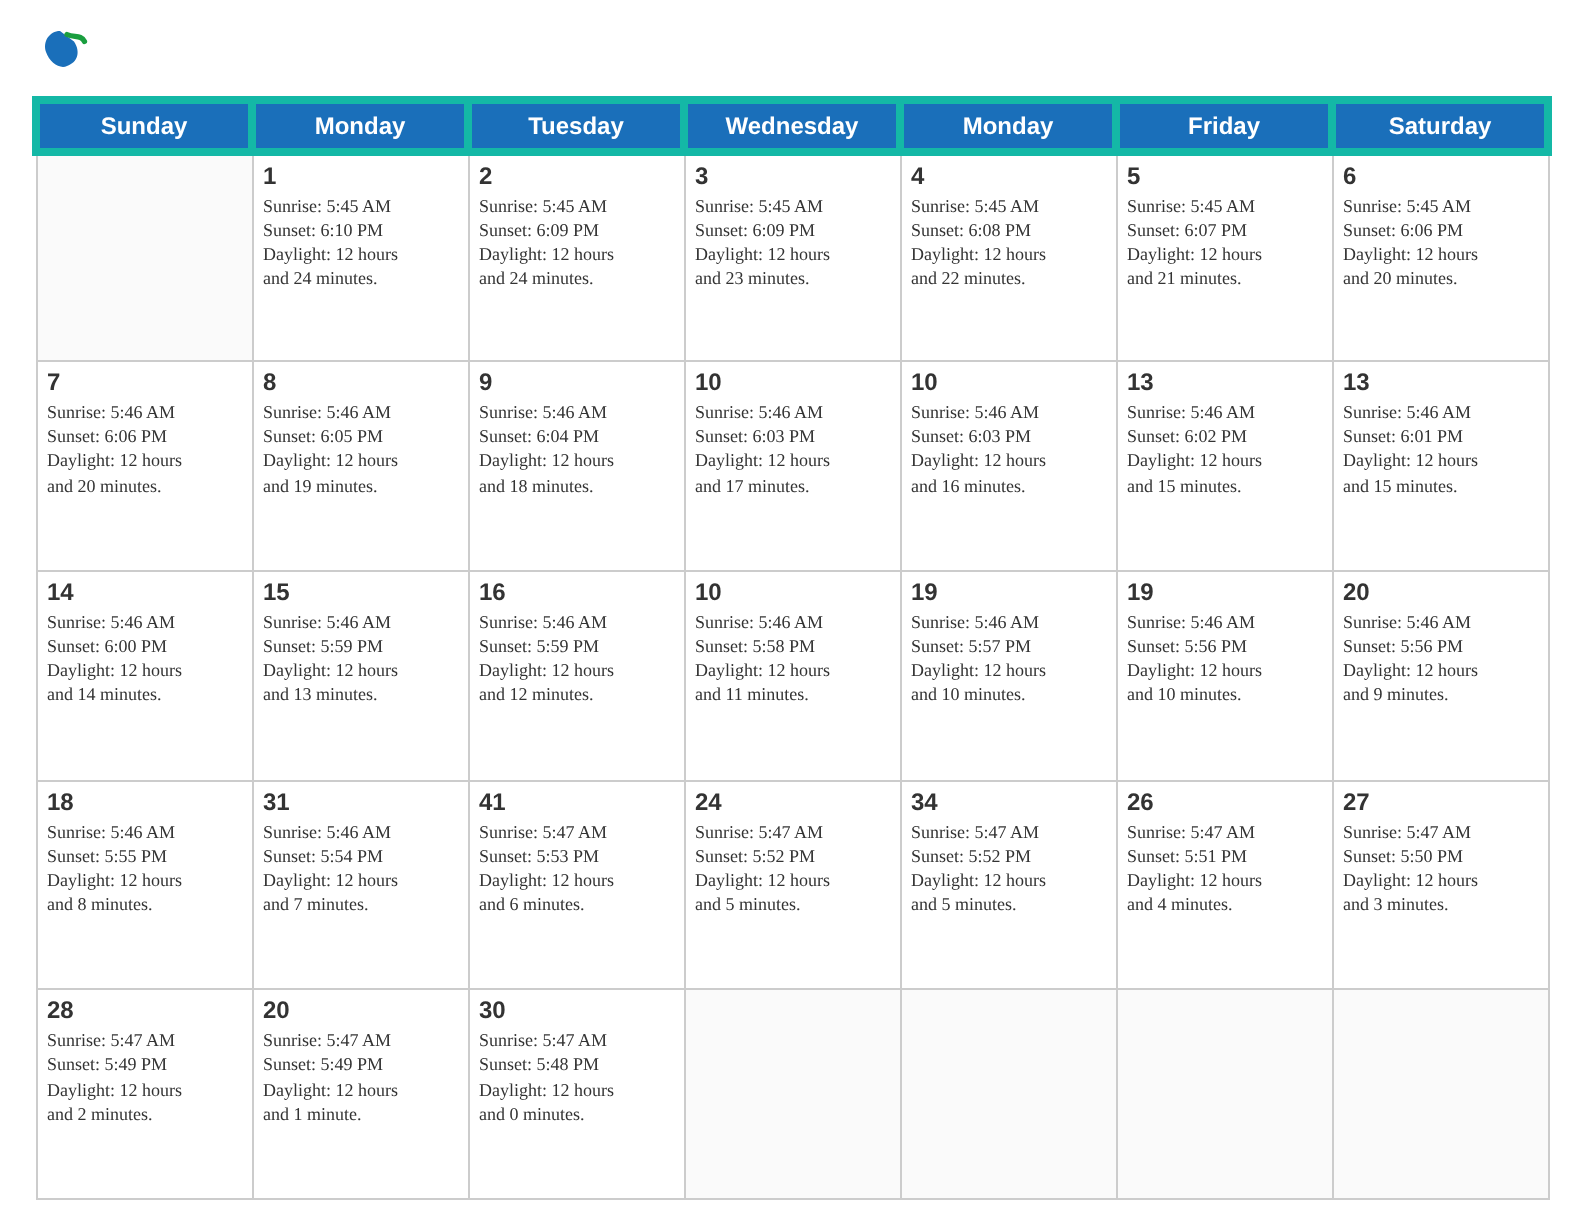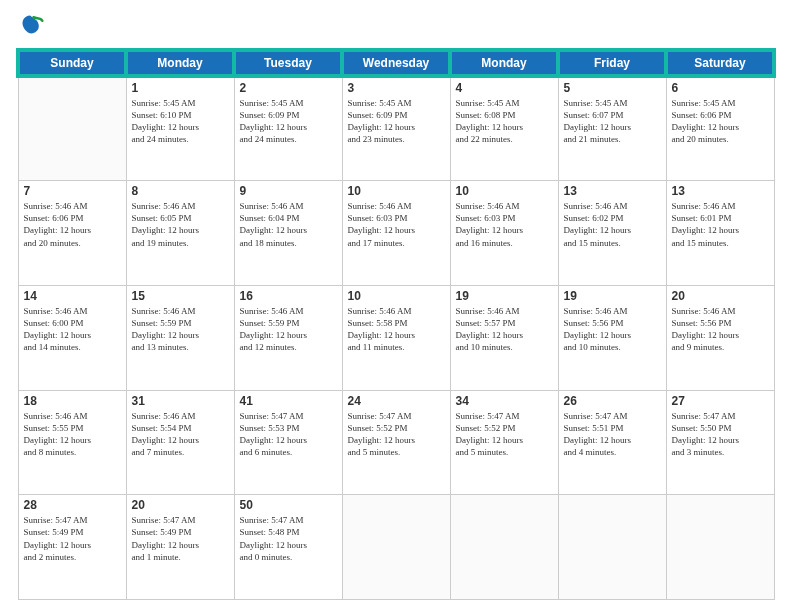--- a/index.html
+++ b/index.html
@@ -338,21 +338,21 @@
 and 2 minutes.</div>
           </td>
           <td>
             <span class="day-number">20</span>
             <div class="cell-content" style="white-space: pre-line;">Sunrise: 5:47 AM
 Sunset: 5:49 PM
 Daylight: 12 hours
 and 1 minute.</div>
           </td>
           <td>
-            <span class="day-number">50</span>
+            <span class="day-number">30</span>
             <div class="cell-content" style="white-space: pre-line;">Sunrise: 5:47 AM
 Sunset: 5:48 PM
 Daylight: 12 hours
 and 0 minutes.</div>
           </td>
           <td class="empty-cell"></td>
           <td class="empty-cell"></td>
           <td class="empty-cell"></td>
           <td class="empty-cell"></td>
         </tr>

